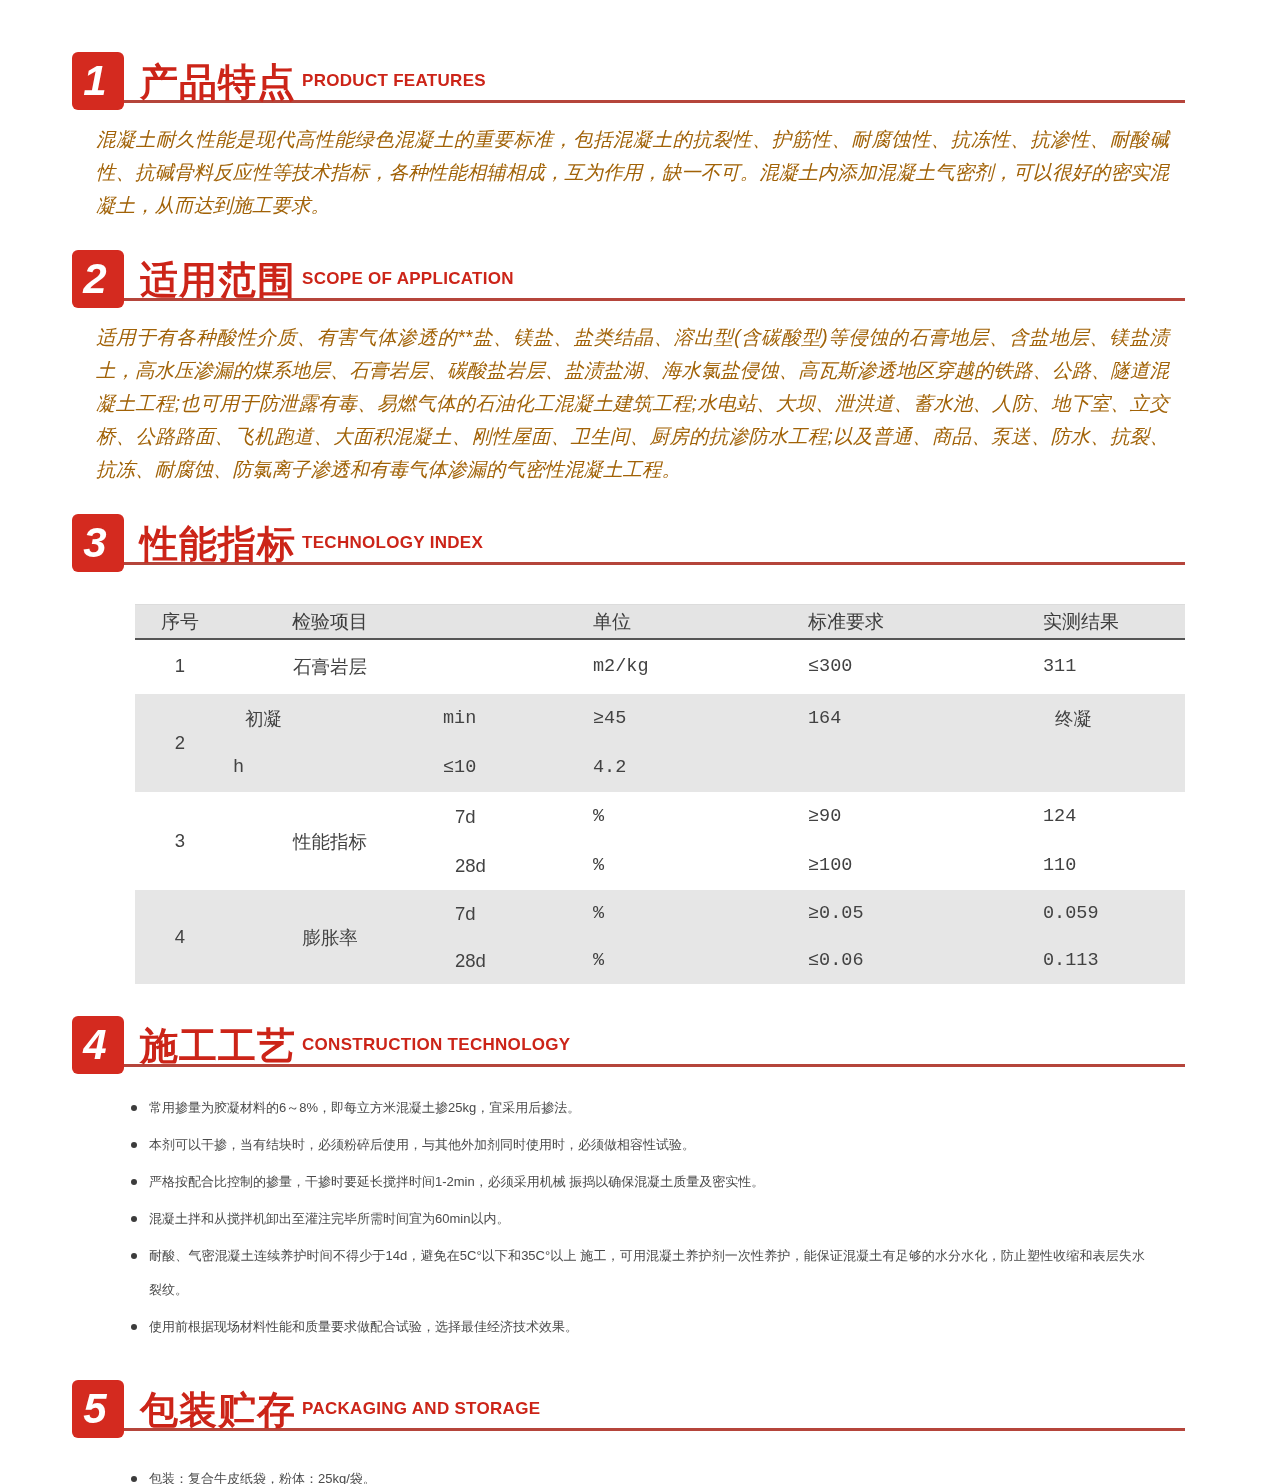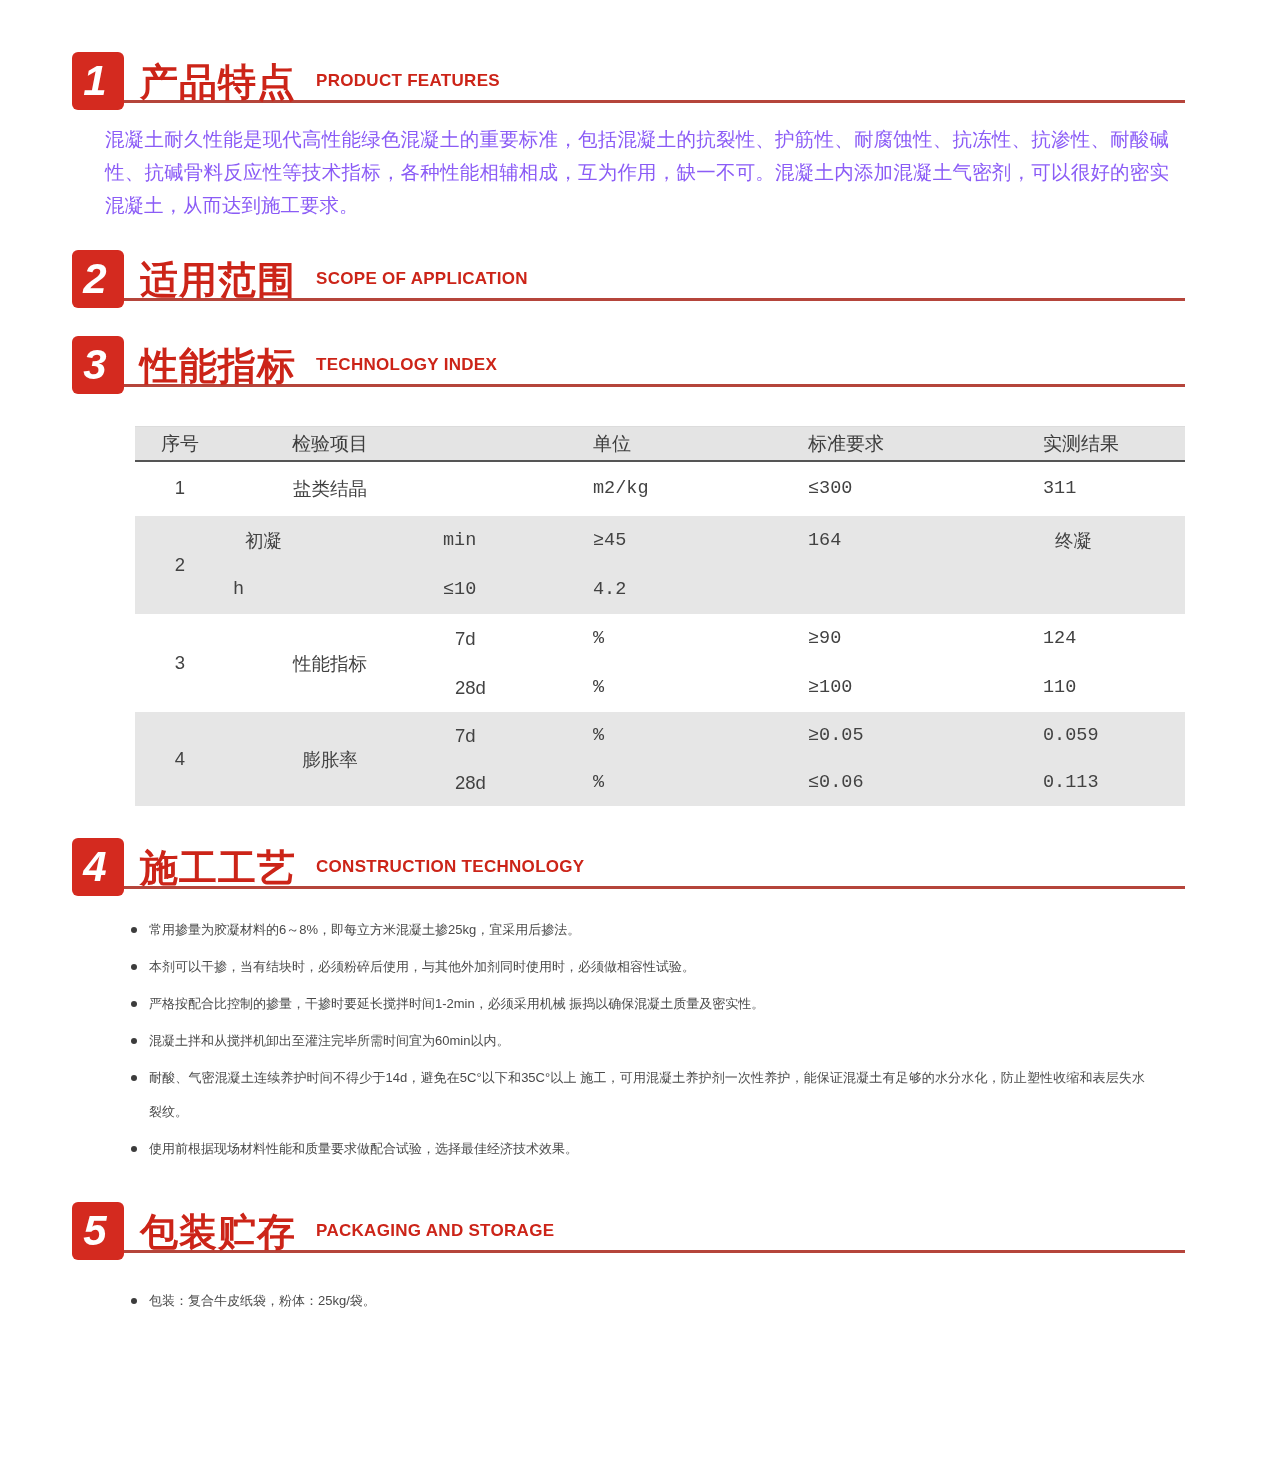--- a/index.html
+++ b/index.html
@@ -56,34 +56,35 @@
     font-size: 38px;
     font-weight: bold;
     color: #cc2418;
     line-height: 1;
     letter-spacing: 1px;
   }
   .sec-subtitle {
     font-size: 17px;
     font-weight: bold;
     color: #cc2418;
-    margin-left: 20px;
+    margin-left: 6px;
     letter-spacing: 0.3px;
     line-height: 1;
     position: relative;
     top: -2px;
   }
 
   
   .para {
-    margin: 13px 16px 0 33px;
+    margin: 13px 16px 0 24px;
     font-size: 19.5px;
     line-height: 33px;
     text-align: justify;
-    color: #8b5cf6;
+    color: #a16207;
+    font-style: italic;
   }
   .gap-lg { margin-top: 28px; }
   .gap-xl { margin-top: 32px; }
 
   
   .ptable {
     margin: 16px 0 0 63px;
     width: 1050px;
     font-size: 18.5px;
     color: #424242;
@@ -153,20 +154,21 @@
   <p class="para">混凝土耐久性能是现代高性能绿色混凝土的重要标准，包括混凝土的抗裂性、护筋性、耐腐蚀性、抗冻性、抗渗性、耐酸碱性、抗碱骨料反应性等技术指标，各种性能相辅相成，互为作用，缺一不可。混凝土内添加混凝土气密剂，可以很好的密实混凝土，从而达到施工要求。</p>
 
   <div class="sec-header gap-lg">
     <div class="sec-underline"></div>
     <div class="sec-badge">2</div>
     <div class="sec-titles">
       <span class="sec-title">适用范围</span>
       <span class="sec-subtitle">SCOPE OF APPLICATION</span>
     </div>
   </div>
+  <p class="para">适用于有各种酸性介质、有害气体渗透的**盐、镁盐、盐类结晶、溶出型(含碳酸型)等侵蚀的石膏地层、含盐地层、镁盐渍土，高水压渗漏的煤系地层、石膏岩层、碳酸盐岩层、盐渍盐湖、海水氯盐侵蚀、高瓦斯渗透地区穿越的铁路、公路、隧道混凝土工程;也可用于防泄露有毒、易燃气体的石油化工混凝土建筑工程;水电站、大坝、泄洪道、蓄水池、人防、地下室、立交桥、公路路面、飞机跑道、大面积混凝土、刚性屋面、卫生间、厨房的抗渗防水工程;以及普通、商品、泵送、防水、抗裂、抗冻、耐腐蚀、防氯离子渗透和有毒气体渗漏的气密性混凝土工程。</p>
 
   <div class="sec-header gap-lg">
     <div class="sec-underline"></div>
     <div class="sec-badge">3</div>
     <div class="sec-titles">
       <span class="sec-title">性能指标</span>
       <span class="sec-subtitle">TECHNOLOGY INDEX</span>
     </div>
   </div>
 
@@ -175,21 +177,21 @@
       <div class="c c-center">序号</div>
       <div class="c c-center">检验项目</div>
       <div class="c"></div>
       <div class="c c-left">单位</div>
       <div class="c c-left">标准要求</div>
       <div class="c c-left">实测结果</div>
     </div>
 
     <div class="t-grid t-row1">
       <div class="c c-center">1</div>
-      <div class="c c-center">盐类结晶</div>
+      <div class="c c-center">石膏岩层</div>
       <div class="c"></div>
       <div class="c c-left">m2/kg</div>
       <div class="c c-left">≤300</div>
       <div class="c c-left">311</div>
     </div>
     <div class="t-gap"></div>
 
     <div class="t-grid t-band shaded">
       <div class="c c-center span2">2</div>
       <div class="c c-sub">初凝</div>

